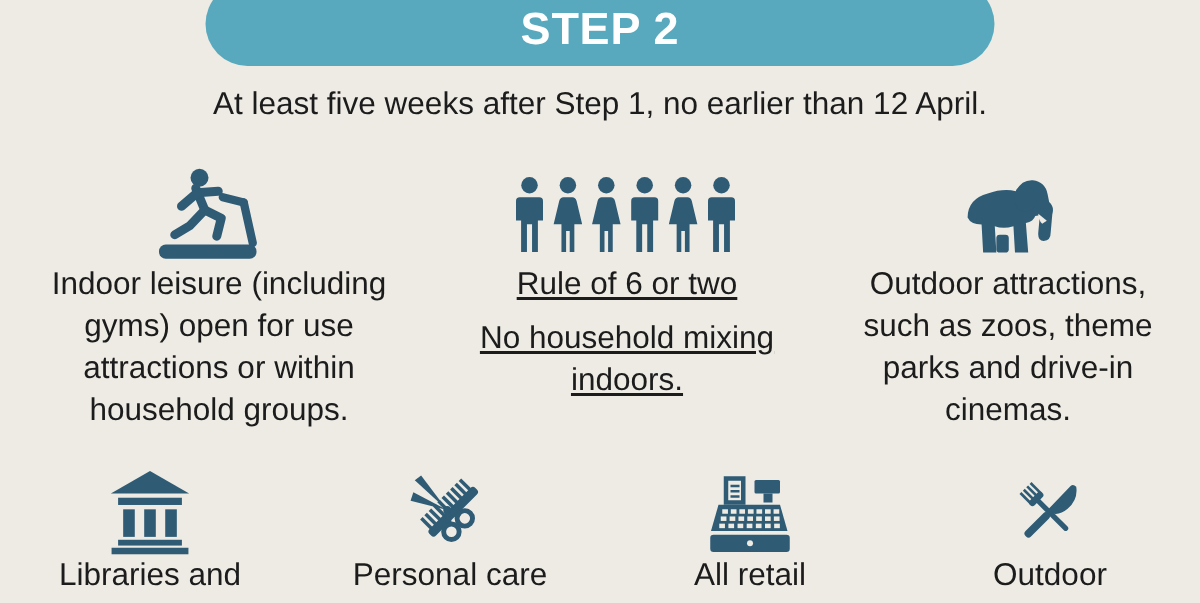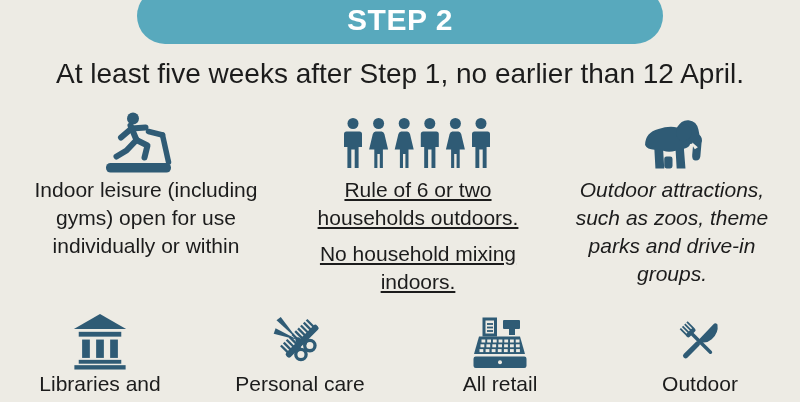--- a/index.html
+++ b/index.html
@@ -38,26 +38,26 @@
     font-weight: bold;
     font-size: 30px;
     letter-spacing: 0.5px;
   }
   .subtitle {
     position: absolute;
     top: 58px;
     left: 0;
     width: 800px;
     text-align: center;
-    font-size: 28px;
+    font-size: 21px;
   }
   .row1 { position: absolute; top: 104px; left: 0; width: 800px; display: flex; }
   .r1c1 { width: 292px; }
   .r1c2 { width: 252px; text-decoration: underline; }
-  .r1c3 { width: 256px; font-style: italic; }
+  .r1c3 { width: 256px; }
   .row2 { position: absolute; top: 308px; left: 0; width: 800px; display: flex; }
   .r2c  { width: 200px; }
   .icon-wrap {
     height: 72px;
     display: flex;
     align-items: flex-end;
     justify-content: center;
     color: var(--icon);
   }
   .row2 .icon-wrap { height: 62px; }
@@ -100,21 +100,22 @@
           <g class="stroke-ico" stroke-width="5.5" stroke-linecap="round">
             <path d="M68.5 52 L62.5 25"></path>
             <path d="M62.5 25 L48.5 21.5"></path>
           </g>
           <rect x="6" y="53" width="65" height="9.5" rx="4.5" fill="currentColor"></rect>
         </svg>
       </div>
       <div class="caption">
         <div>Indoor leisure (including</div>
         <div>gyms) open for use</div>
-        <div>individually or within</div>
+        <div>attractions or within</div>
+        <div>household groups.</div>
       </div>
     </div>
 
     <div class="r1c2">
       <div class="icon-wrap">
         <svg class="mb6" width="150" height="52" viewBox="0 0 150 52" fill="currentColor">
 
           <g transform="translate(0,0)">
             <circle cx="10" cy="5.5" r="5.5"></circle>
             <path d="M3.5 13.5 L16.5 13.5 Q19 13.5 19 16 L19 29 L15.6 29 L15.6 50 L11.7 50 L11.7 31.5 L8.3 31.5 L8.3 50 L4.4 50 L4.4 29 L1 29 L1 16 Q1 13.5 3.5 13.5 Z"></path>
@@ -141,42 +142,41 @@
           </g>
 
           <g transform="translate(128,0)">
             <circle cx="10" cy="5.5" r="5.5"></circle>
             <path d="M3.5 13.5 L16.5 13.5 Q19 13.5 19 16 L19 29 L15.6 29 L15.6 50 L11.7 50 L11.7 31.5 L8.3 31.5 L8.3 50 L4.4 50 L4.4 29 L1 29 L1 16 Q1 13.5 3.5 13.5 Z"></path>
           </g>
         </svg>
       </div>
       <div class="caption">
         <div>Rule of 6 or two</div>
-        <div>households outdoors.</div>
       </div>
       <div class="caption second">
         <div>No household mixing</div>
         <div>indoors.</div>
       </div>
     </div>
 
     <div class="r1c3">
       <div class="icon-wrap">
         <svg class="mb4" width="76" height="58" viewBox="0 0 72 56" fill="currentColor">
           <path d="M10 30 Q10 18 23 14.5 Q33 11 41 13 Q45 5.5 52 6 Q60 7 61.5 15 L62.5 20 Q66 23 64.5 28 L63.5 39.5 Q63.5 45 59 45 Q55 45 55.5 39.5 L56.5 28.5 L53.5 29 Q52.5 32.5 47.5 33.5 L49 52.5 L40.5 52.5 L39.5 35.5 Q33 37.5 27.5 35.5 L28.5 52.5 L20 52.5 L19 34.5 Q12 34.5 10 30 Z"></path>
           <path d="M43 10.5 Q52 8 54.5 15.5 Q56 23.5 48.5 26 Q42.5 27.5 40.5 20.5 Q39.5 13 43 10.5 Z"></path>
           <rect x="28.5" y="41" width="8" height="11.5" rx="2.2"></rect>
           <path d="M55.5 27.5 L61 32 L58 34 Q55.5 31.5 55.5 27.5 Z" fill="var(--background)"></path>
         </svg>
       </div>
       <div class="caption">
         <div>Outdoor attractions,</div>
         <div>such as zoos, theme</div>
         <div>parks and drive-in</div>
-        <div>groups.</div>
+        <div>cinemas.</div>
       </div>
     </div>
   </div>
 
   <div class="row2">
 
     <div class="r2c">
       <div class="icon-wrap">
         <svg width="58" height="58" viewBox="0 0 58 60" fill="currentColor">
           <polygon points="29,2 56,17.5 2,17.5"></polygon>

